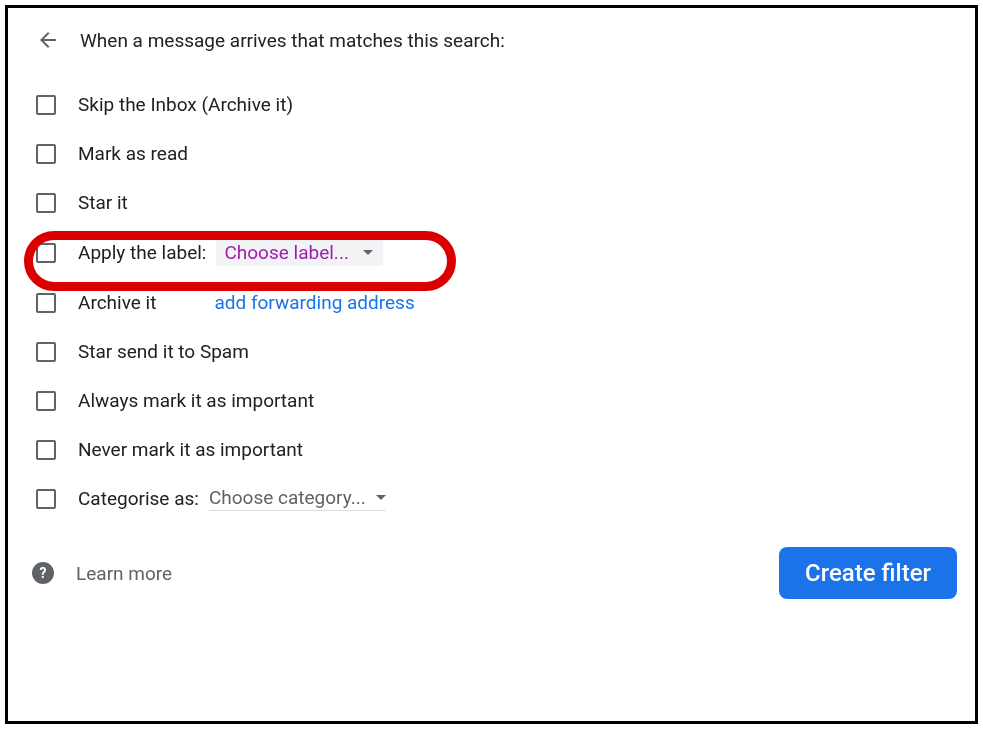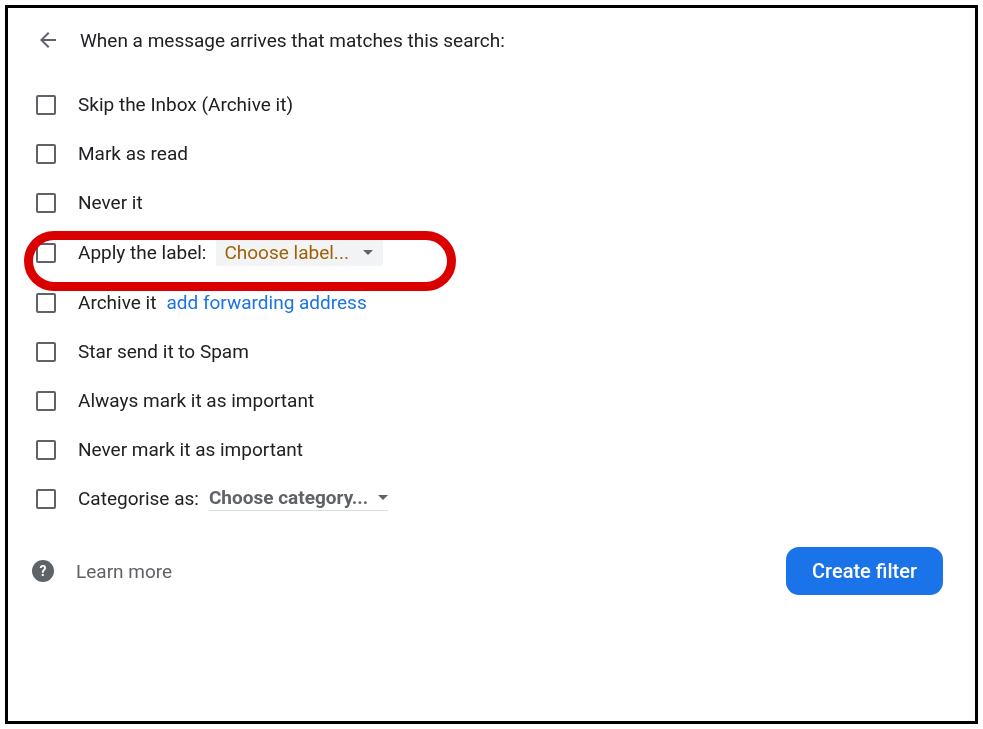--- a/index.html
+++ b/index.html
@@ -15,21 +15,21 @@
       position: relative;
     }
     .outer-frame {
       position: absolute;
       top: 5px;
       left: 5px;
       right: 5px;
       bottom: 5px;
       border: 3px solid #000;
       background: #fff;
-      padding: 20px 32px 20px 20px;
+      padding: 20px 18px 20px 20px;
     }
     .header {
       display: flex;
       align-items: center;
       gap: 20px;
       margin-bottom: 28px;
       padding-left: 8px;
     }
     .back-arrow {
       color: #5f6368;
@@ -73,48 +73,48 @@
       display: flex;
       align-items: center;
       gap: 10px;
       flex-wrap: wrap;
     }
     .dropdown {
       display: inline-flex;
       align-items: center;
       gap: 14px;
       background: #f1f3f4;
-      color: #a16207;
+      color: #a21caf;
       padding: 2px 10px 2px 8px;
       border-radius: 2px;
       cursor: pointer;
       font-size: 19px;
     }
     .dropdown-plain {
       display: inline-flex;
       align-items: center;
       gap: 10px;
       color: #5f6368;
       cursor: pointer;
       font-size: 19px;
       border-bottom: 1px solid #dadce0;
       padding-bottom: 1px;
-      font-weight: bold;
     }
     .dropdown-caret {
       width: 0;
       height: 0;
       border-left: 5px solid transparent;
       border-right: 5px solid transparent;
       border-top: 5px solid #5f6368;
     }
     .link {
       color: #1a73e8;
       cursor: pointer;
       font-size: 19px;
+      margin-left: 48px;
     }
     .highlight-ring {
       position: absolute;
       border: 9px solid #db0000;
       border-radius: 30px;
       pointer-events: none;
       left: 16px;
       top: 223px;
       width: 432px;
       height: 60px;
@@ -147,23 +147,23 @@
     .learn-more {
       color: #5f6368;
       font-size: 19px;
       cursor: pointer;
       text-align: center;
     }
     .create-button {
       background: #1a73e8;
       color: #fff;
       border: none;
-      border-radius: 13px;
+      border-radius: 8px;
       padding: 12px 26px;
-      font-size: 20px;
+      font-size: 24px;
       font-weight: 500;
       cursor: pointer;
       font-family: inherit;
     }
   </style>
 </head>
 <body>
 
 <div class="outer-frame">
 
@@ -188,21 +188,21 @@
     <div class="option-row">
       <div class="checkbox"></div>
       <div class="option-content">
         <span>Mark as read</span>
       </div>
     </div>
 
     <div class="option-row">
       <div class="checkbox"></div>
       <div class="option-content">
-        <span>Never it</span>
+        <span>Star it</span>
       </div>
     </div>
 
     <div class="option-row">
       <div class="checkbox"></div>
       <div class="option-content">
         <span>Apply the label:</span>
         <span class="dropdown">
           <span>Choose label...</span>
           <span class="dropdown-caret"></span>

